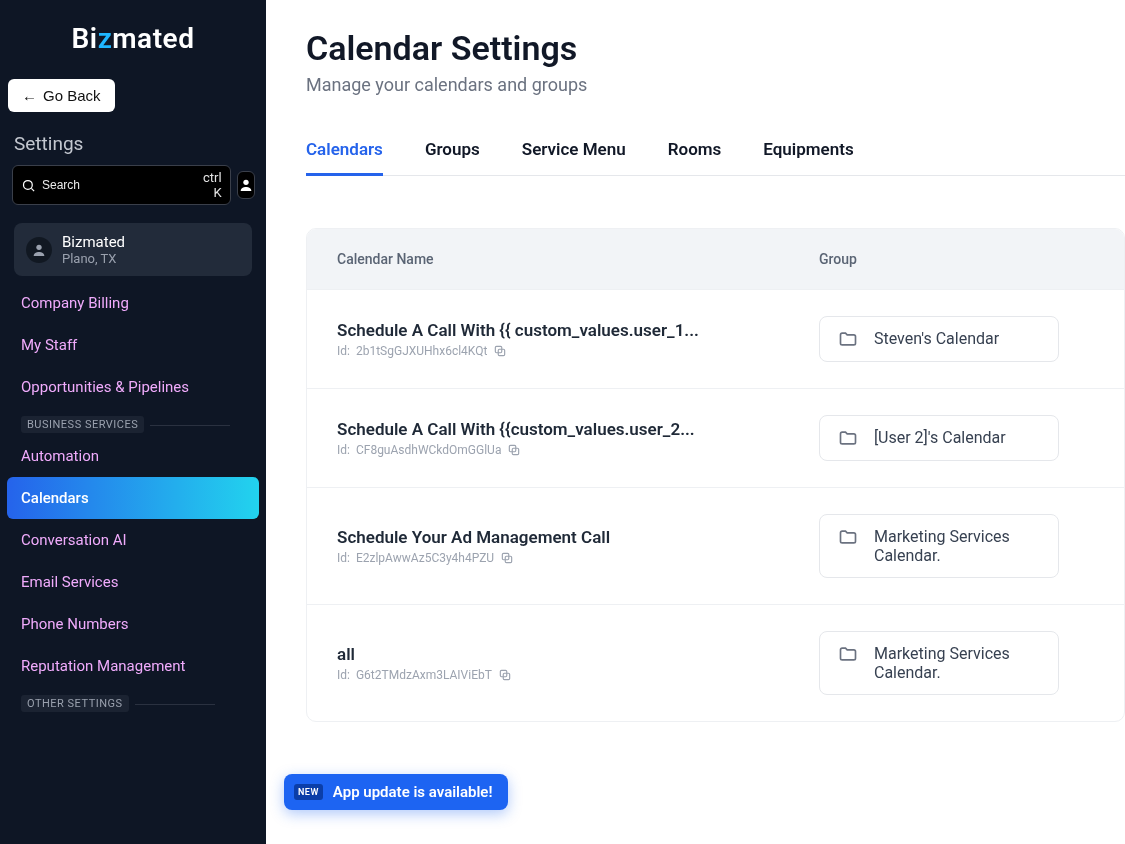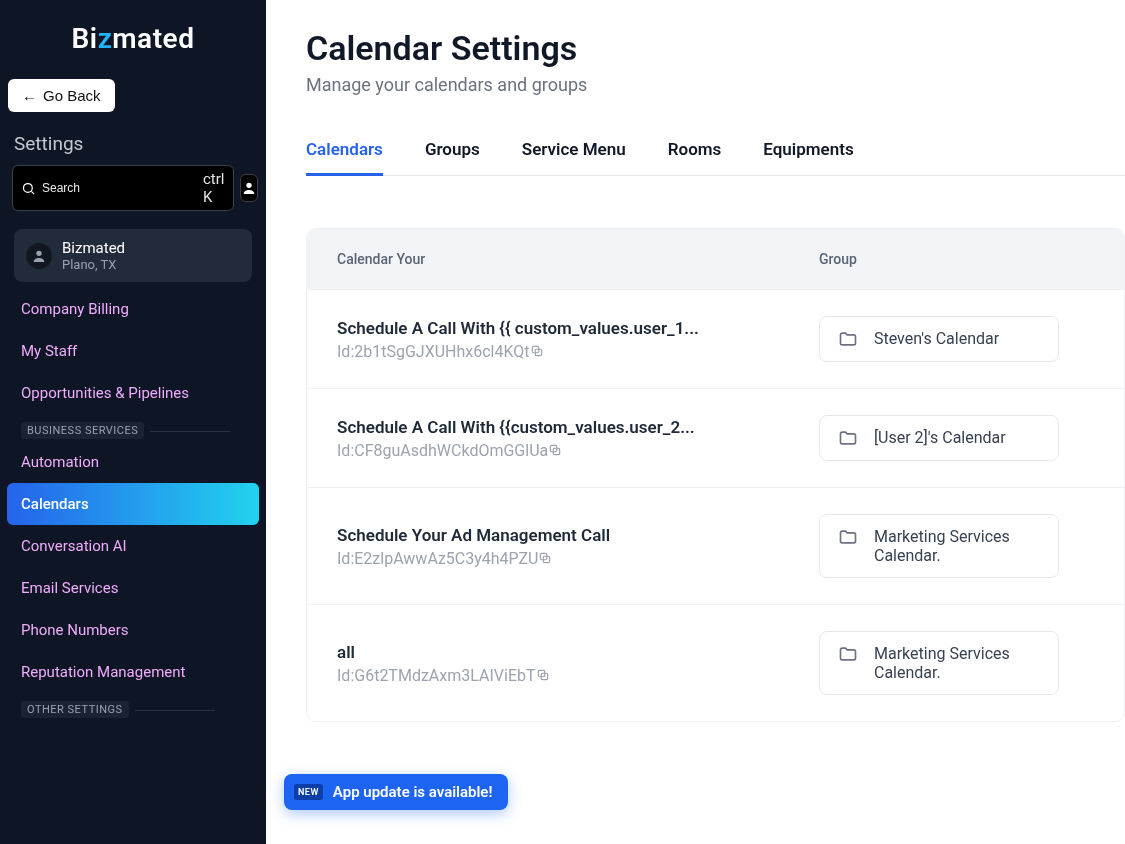--- a/index.html
+++ b/index.html
@@ -73,21 +73,22 @@
     background: transparent;
     border: none;
     color: #22c55e;
     font-size: 12px;
     flex: 1;
     outline: none;
   }
   .search-box input::placeholder { color: #eaeaea; }
   .search-shortcut {
     color: #e5e5e5;
-    font-size: 15px;
+    font-size: 13px;
+    text-align: right;
   }
   .user-icon-btn {
     width: 28px; height: 28px;
     background: #000;
     border: 1px solid #3a3f4a;
     border-radius: 6px;
     display: flex;
     align-items: center;
     justify-content: center;
     cursor: pointer;
@@ -216,24 +217,25 @@
     font-size: 17px;
     font-weight: 600;
     color: #1f2937;
     white-space: nowrap;
     overflow: hidden;
     text-overflow: ellipsis;
     max-width: 430px;
   }
   .cal-id {
     margin-top: 4px;
-    font-size: 16px;
+    font-size: 12px;
     color: #9ca3af;
     display: flex;
     align-items: center;
+    gap: 6px;
   }
   .group-chip {
     border: 1px solid #e5e7eb;
     border-radius: 8px;
     padding: 12px 18px;
     display: flex;
     align-items: flex-start;
     gap: 16px;
     font-size: 16px;
     color: #374151;
@@ -341,21 +343,21 @@
   <div class="tabs">
     <div class="tab active">Calendars</div>
     <div class="tab">Groups</div>
     <div class="tab">Service Menu</div>
     <div class="tab">Rooms</div>
     <div class="tab">Equipments</div>
   </div>
 
   <div class="table-wrap">
     <div class="thead">
-      <div class="col-name">Calendar Your</div>
+      <div class="col-name">Calendar Name</div>
       <div class="col-group">Group</div>
     </div>
 
     <div class="row">
       <div class="col-name">
         <div class="cal-name">Schedule A Call With {{ custom_values.user_1...</div>
         <div class="cal-id">
           <span>Id:</span>
           <span>2b1tSgGJXUHhx6cl4KQt</span>
           <svg class="copy-ic" viewBox="0 0 24 24" fill="none" stroke="#9ca3af" stroke-width="2">

